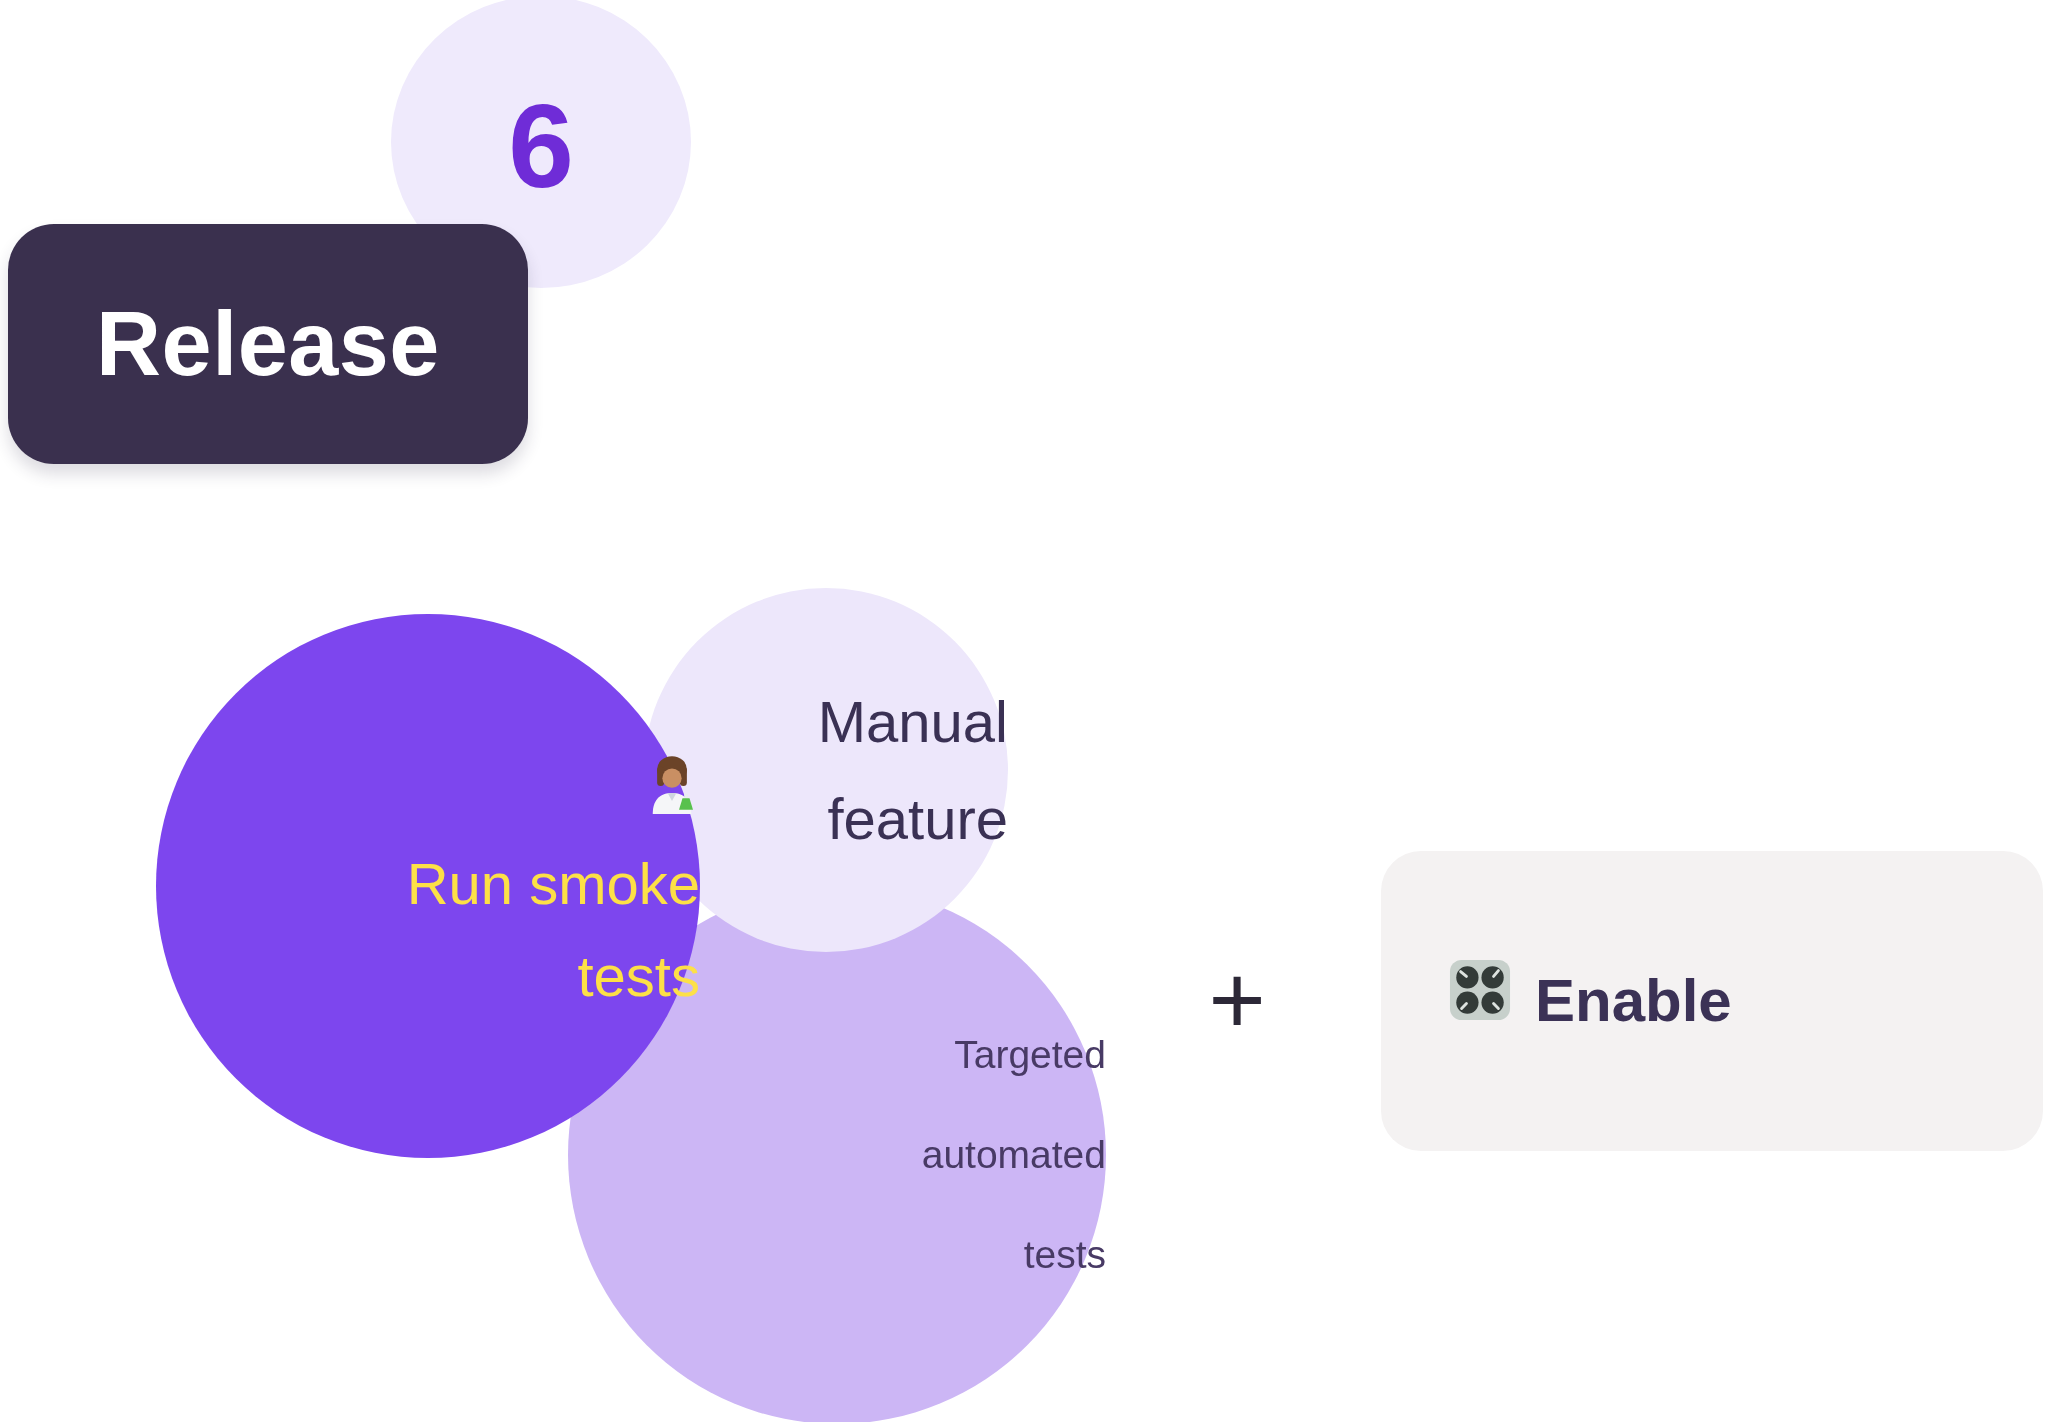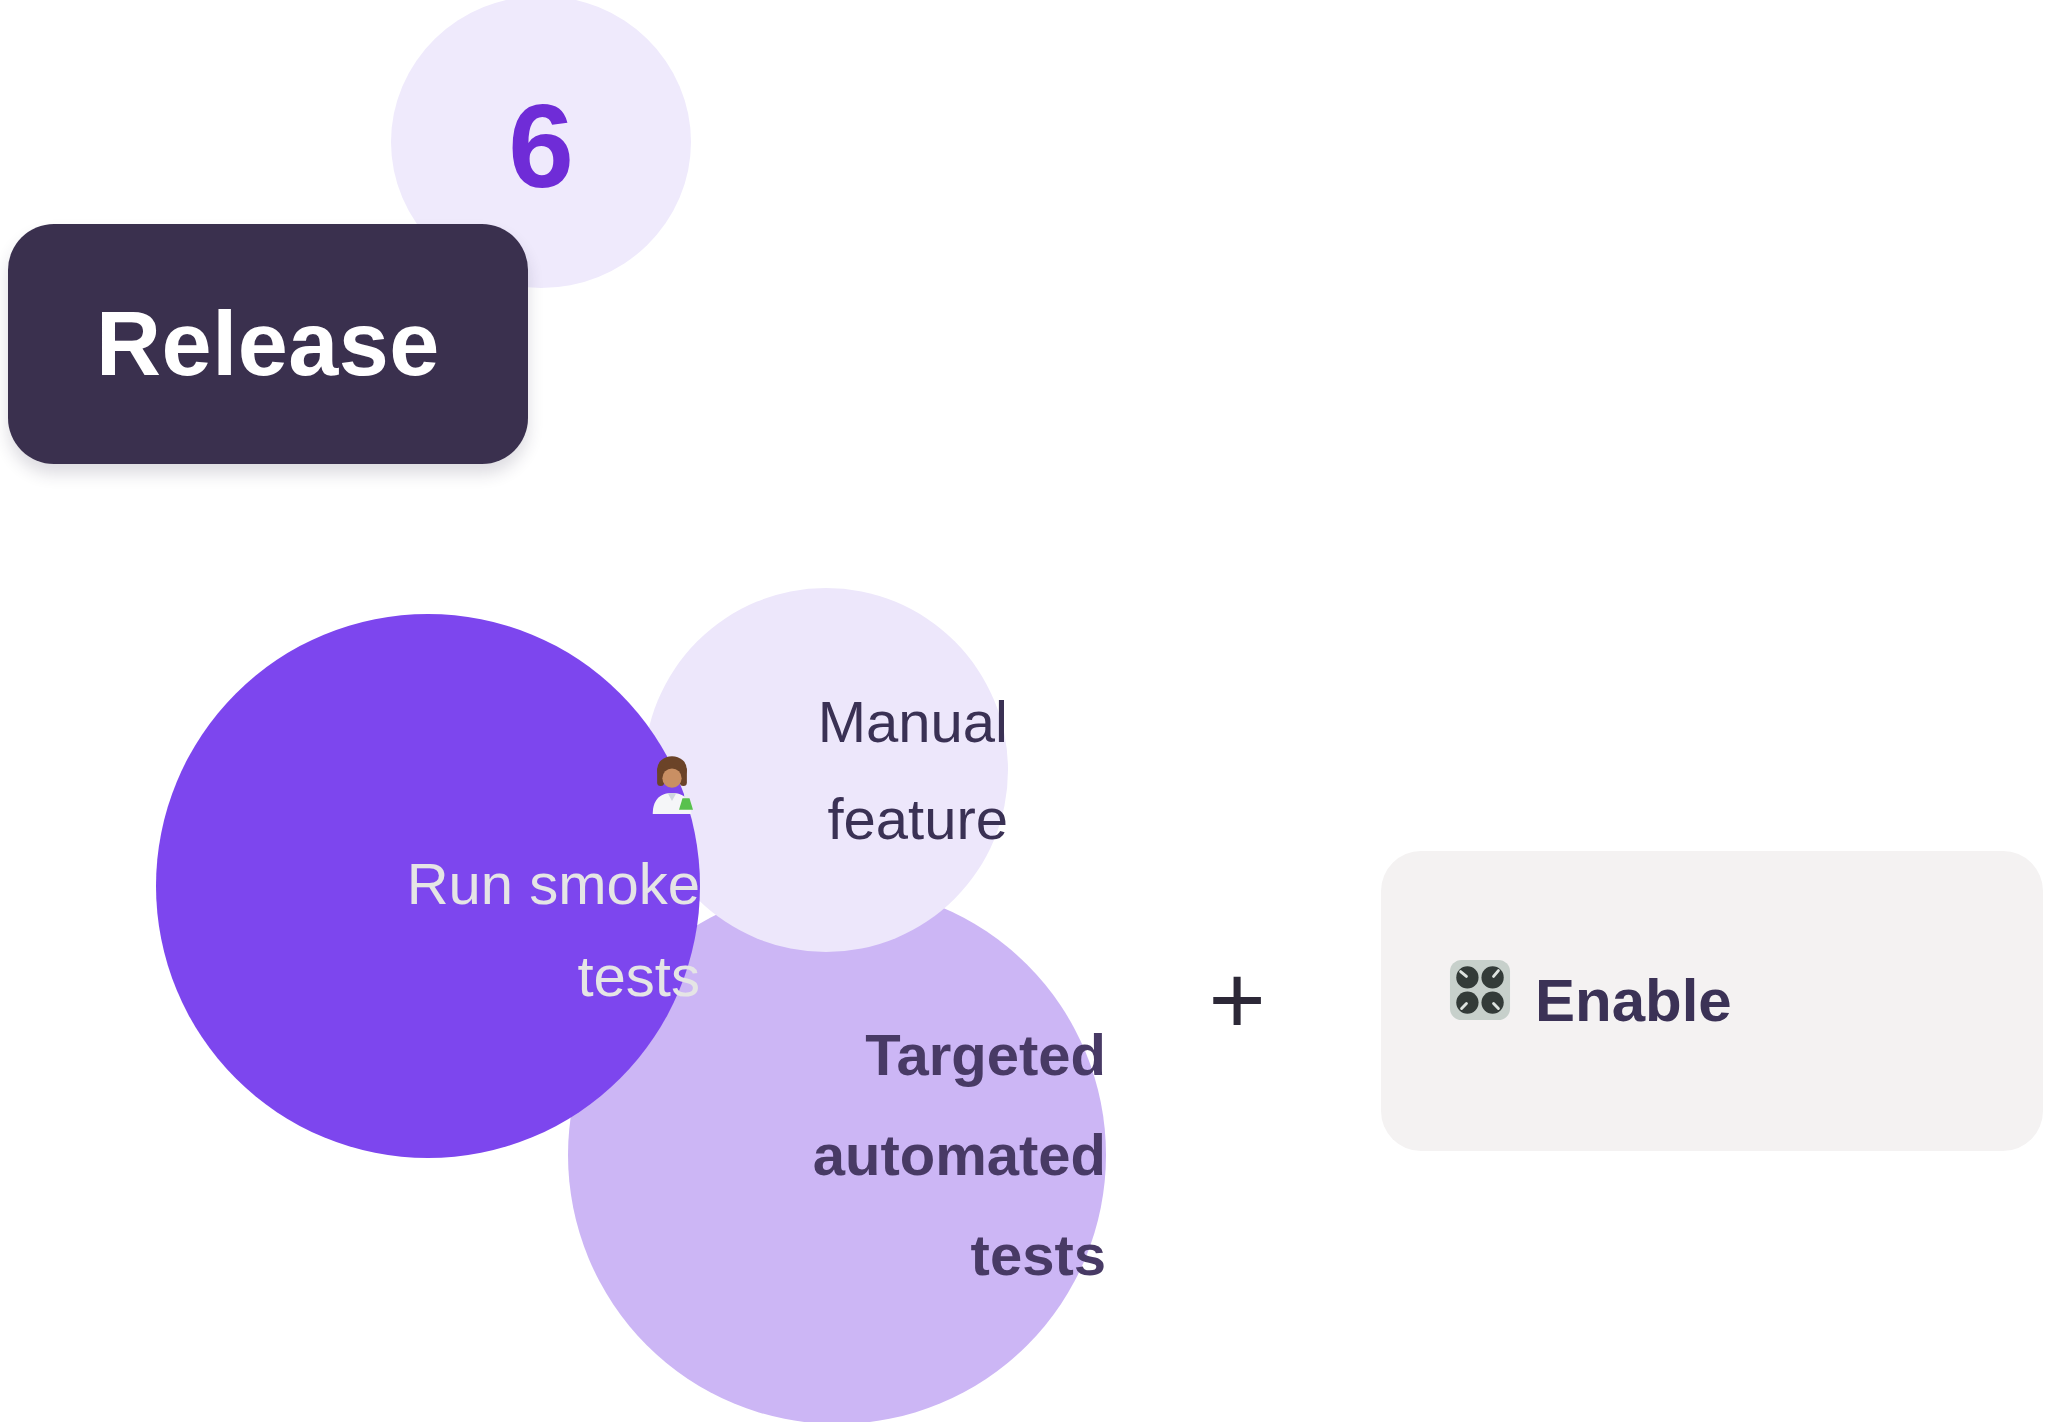--- a/index.html
+++ b/index.html
@@ -39,35 +39,35 @@
     position:absolute;border-radius:50%;
     display:flex;flex-direction:column;align-items:flex-end;justify-content:center;
     text-align:center;
   }
   .bubble .line{white-space:nowrap;}
   .bubble-targeted{
     left:568px;top:886px;width:538px;height:538px;
     background:var(--lavender-mid);z-index:3;
   }
   .bubble-targeted .line{
-    font-size:58px;line-height:100px;font-weight:700;color:var(--text-on-mid);
+    font-size:39px;line-height:100px;font-weight:400;color:var(--text-on-mid);
   }
   .bubble-manual{
     left:644px;top:588px;width:364px;height:364px;
     background:var(--lavender-light);z-index:4;
   }
   .bubble-manual .line{
     font-size:58px;line-height:97px;font-weight:500;color:var(--text-on-light);
   }
   .bubble-smoke{
     left:156px;top:614px;width:544px;height:544px;
     background:var(--accent-purple);z-index:5;
   }
   .bubble-smoke .line{
-    font-size:58px;line-height:92px;font-weight:500;color:#e5e5e5;
+    font-size:58px;line-height:92px;font-weight:500;color:#fde047;
   }
   .bubble-smoke .bubble-icon{margin-bottom:20px;}
   
   .plus{
     position:absolute;left:1182px;top:948px;width:110px;height:104px;
     display:flex;align-items:center;justify-content:center;
     font-size:98px;font-weight:500;color:var(--plus-color);
     z-index:6;line-height:1;
   }
   

